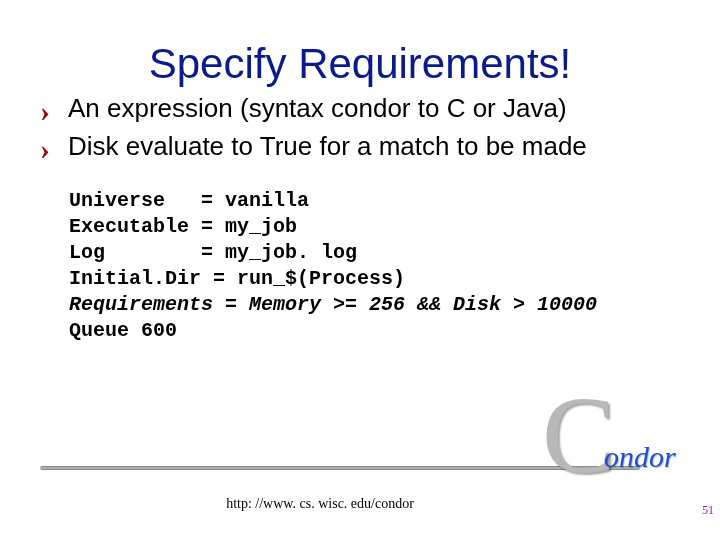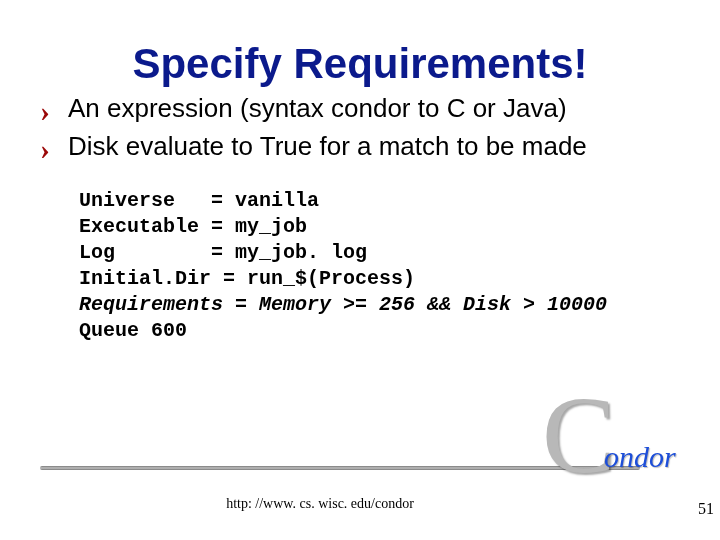--- a/index.html
+++ b/index.html
@@ -12,21 +12,21 @@
     position: relative;
     overflow: hidden;
   }
   .slide {
     padding: 30px 40px 0 40px;
     box-sizing: border-box;
     height: 100%;
   }
   .title {
     font-size: 42px;
-    font-weight: bold;
+    font-weight: normal;
     color: #0b1a8c;
     text-align: center;
     margin: 10px 0 3px 0;
   }
   .bullets {
     margin: 0;
     padding: 0;
     list-style: none;
   }
   .bullet {
@@ -49,21 +49,21 @@
   }
   .bullet-text {
     flex: 1;
     line-height: 1.25;
   }
   .code {
     font-family: "Courier New", monospace;
     font-size: 20px;
     font-weight: bold;
     color: #000;
-    margin: 24px 0 0 39px;
+    margin: 24px 0 0 29px;
     line-height: 1.3;
     white-space: pre;
   }
   .code .req {
     font-style: italic;
     font-weight: bold;
   }
   .rule {
     position: absolute;
     left: 40px;
@@ -81,22 +81,22 @@
     text-align: center;
     font-family: Georgia, serif;
     font-size: 14px;
     color: #000;
   }
   .page-number {
     position: absolute;
     right: 6px;
     bottom: 22px;
     font-family: Georgia, serif;
-    font-size: 16px;
-    color: #000000;
+    font-size: 12px;
+    color: #a21caf;
   }
   .logo {
     position: absolute;
     right: 12px;
     bottom: 30px;
     width: 160px;
     height: 100px;
   }
   .logo .c-letter {
     font-family: Georgia, "Times New Roman", serif;

